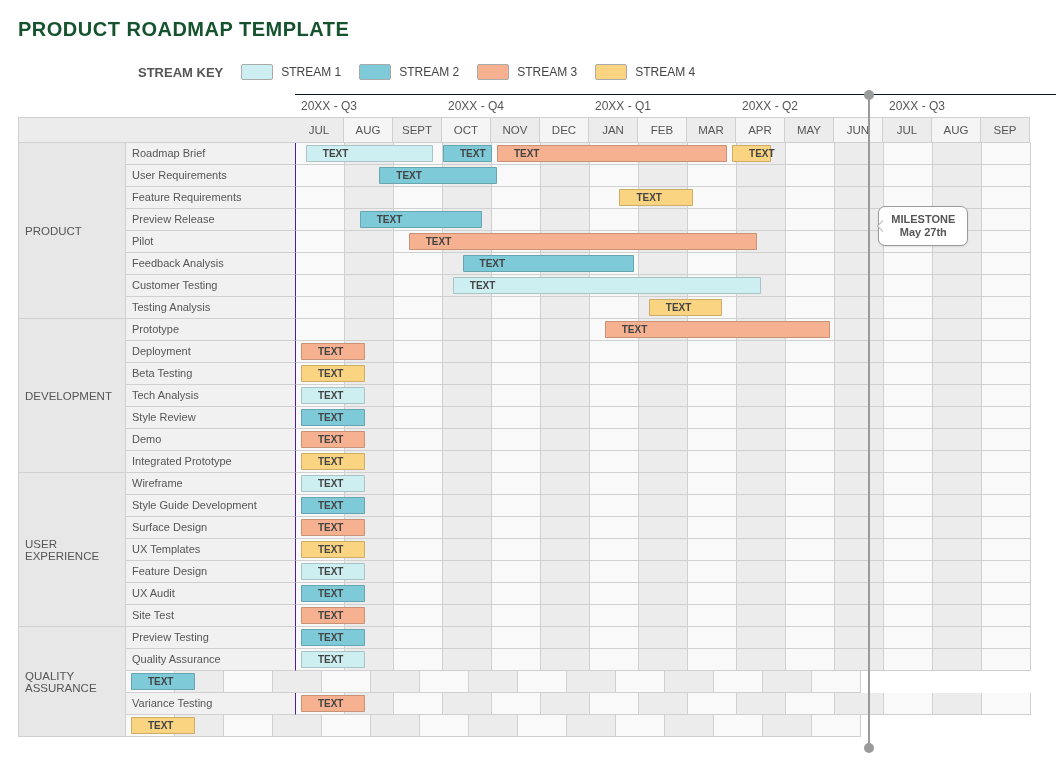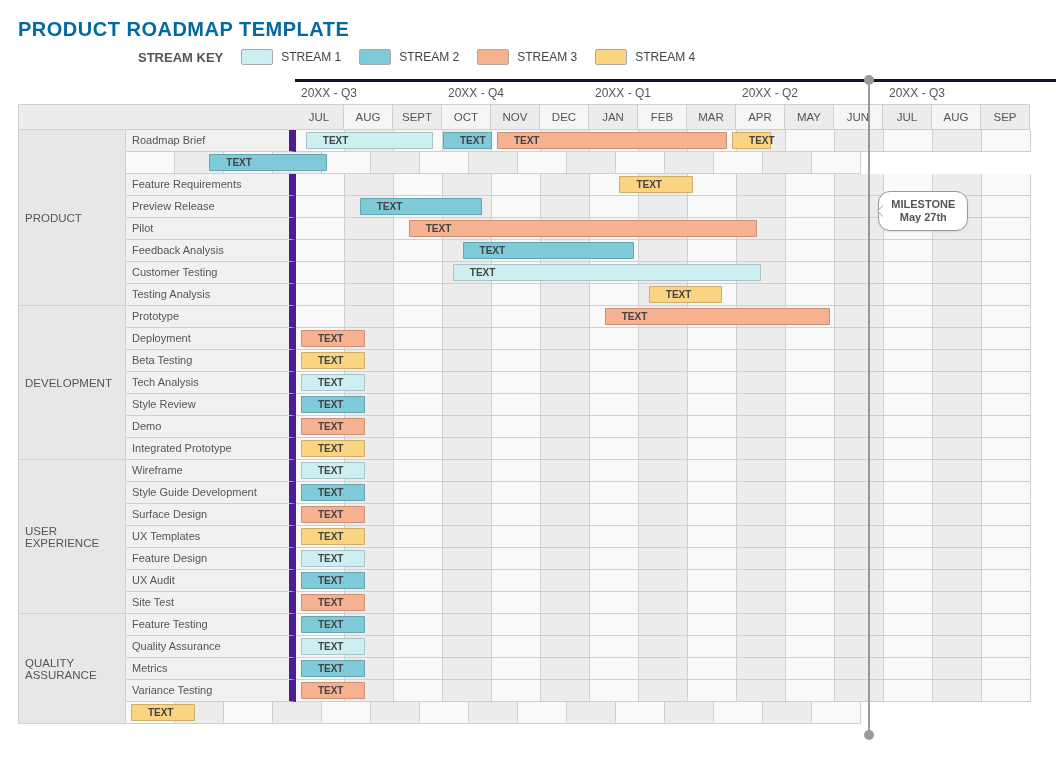--- a/index.html
+++ b/index.html
@@ -1,51 +1,51 @@
 <!DOCTYPE html>
 <html><head>
 <meta charset="utf-8">
 <style>
   * { box-sizing: border-box; margin: 0; padding: 0; }
   body { font-family: Arial, Helvetica, sans-serif; background: #fff; width: 1056px; }
   .page { padding: 18px 0 18px 18px; }
-  h1.title { font-size: 20px; font-weight: 700; color: #0369a1; letter-spacing: .5px; margin-bottom: 8px; }
+  h1.title { font-size: 20px; font-weight: 700; color: #14532d; letter-spacing: .5px; margin-bottom: 23px; }
   .legend { display: flex; align-items: center; gap: 18px; margin-bottom: 14px; padding-left: 120px; }
   .legend-label { font-size: 13px; font-weight: 600; color: #555; }
   .legend-item { display: flex; align-items: center; gap: 8px; font-size: 12px; color: #444; }
   .swatch { width: 32px; height: 16px; border: 1px solid #aaa; border-radius: 2px; }
 
   .roadmap { position: relative; width: 1038px; }
-  .header-qtrs { display: flex; margin-left: 277px; border-top: 3px solid #0f172a; }
+  .header-qtrs { display: flex; margin-left: 277px; border-top: 1px solid #0f172a; }
   .qtr { font-size: 12px; color: #555; padding: 4px 6px; }
   .header-months { display: flex; }
   .spacer-left { width: 277px; border: 1px solid #d0d0d0; border-right: none; background: #ececec; }
   .month { width: 49px; text-align: center; font-size: 11.5px; color: #555; padding: 6px 0; border: 1px solid #d0d0d0; border-left: none; background: #ececec; }
   .month:nth-child(odd) { background: #f5f5f5; }
 
   .body { display: flex; flex-direction: column; border-left: 1px solid #d0d0d0; }
   .group { display: flex; }
   .group-label { width: 107px; display: flex; align-items: center; font-size: 11.5px; color: #555; padding: 0 6px; border-right: 1px solid #d0d0d0; border-bottom: 1px solid #d0d0d0; background: #e7e7e7; }
 
   .rows { flex: 1; display: flex; flex-direction: column; }
   .row { display: flex; height: 22px; }
-  .row-label { width: 170px; font-size: 11px; color: #555; padding: 4px 6px; border-bottom: 1px solid #d0d0d0; border-right: 7px solid #4c1d95; background: #f1f1f1; white-space: nowrap; overflow: hidden; }
+  .row-label { width: 170px; font-size: 11px; color: #555; padding: 4px 6px; border-bottom: 1px solid #d0d0d0; border-right: 1px solid #4c1d95; background: #f1f1f1; white-space: nowrap; overflow: hidden; }
   .row-grid { position: relative; width: 735px; border-bottom: 1px solid #d0d0d0;
     background:
       repeating-linear-gradient(to right, #f9f9f9 0 49px, #ececec 49px 98px),
       #fff;
   }
   .row-grid::before { content: ""; position: absolute; inset: 0;
     background: repeating-linear-gradient(to right, transparent 0 48px, #d0d0d0 48px 49px);
   }
   .bar { position: absolute; top: 2px; height: 17px; font-size: 10px; font-weight: 600; color: #444; display: flex; align-items: center; padding: 0 16px; border: 1px solid rgba(0,0,0,.18); border-radius: 1px; }
 
   .milestone-line { position: absolute; top: 0; bottom: -12px; width: 2px; background: #9a9a9a; z-index: 3; }
   .milestone-dot { position: absolute; width: 10px; height: 10px; border-radius: 50%; background: #9a9a9a; left: -4px; }
-  .milestone-callout { position: absolute; left: 10px; background: #fff; border: 1px solid #9a9a9a; border-radius: 12px; padding: 6px 12px; font-size: 11px; color: #555; text-align: center; line-height: 1.2; min-width: 84px; z-index: 4; box-shadow: 0 1px 2px rgba(0,0,0,.1); }
+  .milestone-callout { position: absolute; left: 10px; background: #fff; border: 1px solid #9a9a9a; border-radius: 7px; padding: 6px 12px; font-size: 11px; color: #555; text-align: center; line-height: 1.2; min-width: 84px; z-index: 4; box-shadow: 0 1px 2px rgba(0,0,0,.1); }
   .milestone-callout::before { content: ""; position: absolute; left: -8px; top: 50%; transform: translateY(-50%); border: 6px solid transparent; border-right-color: #9a9a9a; }
   .milestone-callout::after { content: ""; position: absolute; left: -6px; top: 50%; transform: translateY(-50%); border: 5px solid transparent; border-right-color: #fff; }
 </style>
 </head>
 <body>
 
 <div class="page">
   <h1 class="title">PRODUCT ROADMAP TEMPLATE</h1>
 
   <div class="legend">
@@ -101,20 +101,21 @@
             <div class="row">
               <div class="row-label">Roadmap Brief</div>
               <div class="row-grid">
                 <div class="bar" style="left: 9.8px; width: 127.4px; background: rgb(205, 239, 242);">TEXT</div>
                 <div class="bar" style="left: 147px; width: 49px; background: rgb(126, 202, 216);">TEXT</div>
                 <div class="bar" style="left: 200.9px; width: 230.3px; background: rgb(246, 177, 145);">TEXT</div>
                 <div class="bar" style="left: 436.1px; width: 39.2px; background: rgb(251, 212, 129);">TEXT</div>
               </div>
             </div>
             <div class="row">
+              <div class="row-label">User Requirements</div>
               <div class="row-grid">
                 <div class="bar" style="left: 83.3px; width: 117.6px; background: rgb(126, 202, 216);">TEXT</div>
               </div>
             </div>
             <div class="row">
               <div class="row-label">Feature Requirements</div>
               <div class="row-grid">
                 <div class="bar" style="left: 323.4px; width: 73.5px; background: rgb(251, 212, 129);">TEXT</div>
               </div>
             </div>
@@ -241,33 +242,32 @@
               <div class="row-grid">
                 <div class="bar" style="left: 4.9px; width: 63.7px; background: rgb(246, 177, 145);">TEXT</div>
               </div>
             </div>
           </div>
         </div>
         <div class="group">
           <div class="group-label">QUALITY ASSURANCE</div>
           <div class="rows">
             <div class="row">
-              <div class="row-label">Feature Testing</div>
+              <div class="row-label">Preview Testing</div>
               <div class="row-grid">
                 <div class="bar" style="left: 4.9px; width: 63.7px; background: rgb(126, 202, 216);">TEXT</div>
               </div>
             </div>
             <div class="row">
               <div class="row-label">Quality Assurance</div>
               <div class="row-grid">
                 <div class="bar" style="left: 4.9px; width: 63.7px; background: rgb(205, 239, 242);">TEXT</div>
               </div>
             </div>
             <div class="row">
-              <div class="row-label">Metrics</div>
               <div class="row-grid">
                 <div class="bar" style="left: 4.9px; width: 63.7px; background: rgb(126, 202, 216);">TEXT</div>
               </div>
             </div>
             <div class="row">
               <div class="row-label">Variance Testing</div>
               <div class="row-grid">
                 <div class="bar" style="left: 4.9px; width: 63.7px; background: rgb(246, 177, 145);">TEXT</div>
               </div>
             </div>

